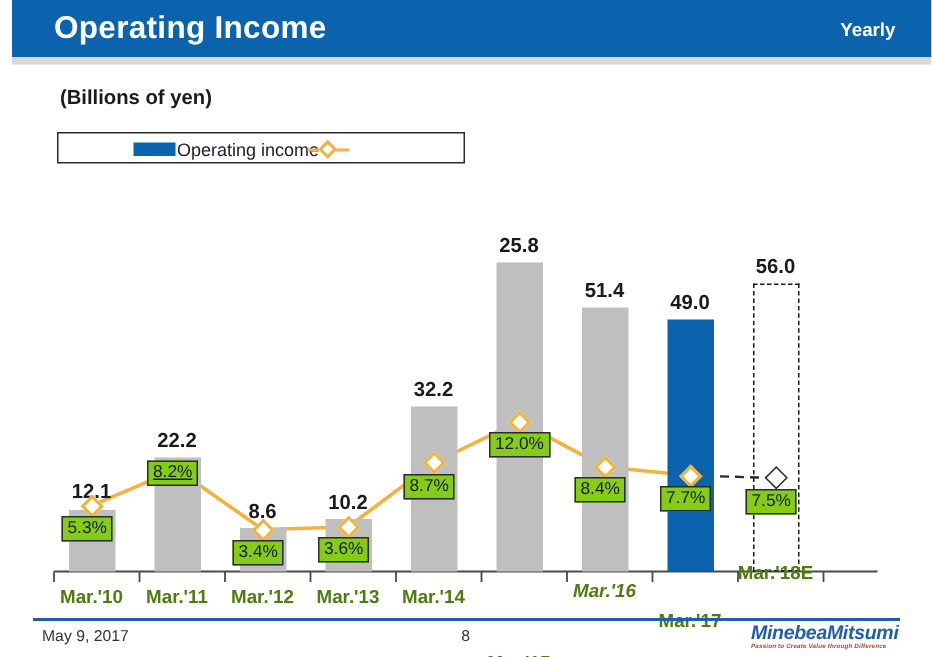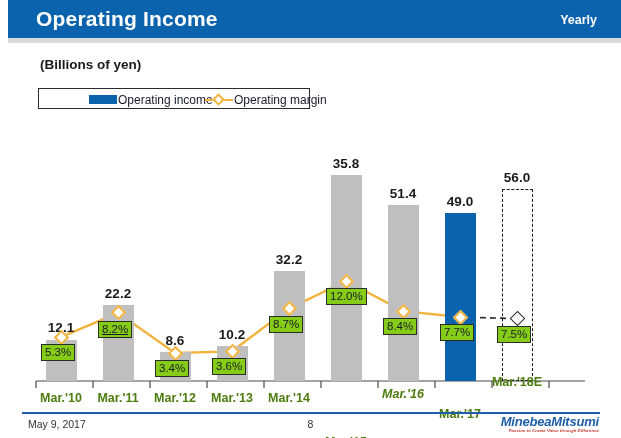--- a/index.html
+++ b/index.html
@@ -103,21 +103,21 @@
   }
   #footer-date{
     position:absolute;left:28px;top:418px;
     font-size:10.5px;color:#333333;
   }
   #footer-page{
     position:absolute;left:0;top:418px;width:621px;text-align:center;
     font-size:10.5px;color:#333333;
   }
   #footer-logo{
-    position:absolute;right:22px;top:415px;text-align:right;
+    position:absolute;right:22px;top:415px;
   }
   #footer-logo .brand{
     font-size:13px;font-weight:bold;font-style:italic;color:#1F5FA8;
     letter-spacing:-0.2px;display:block;line-height:13px;
   }
   #footer-logo .tagline{
     font-size:4.2px;font-weight:bold;font-style:italic;color:#C0392B;
     display:block;line-height:6px;letter-spacing:0.1px;
   }
 </style>
@@ -137,21 +137,20 @@
   <div id="legend-box">
     <div class="legend-item" id="legend-income">
       <span class="legend-swatch-bar"></span>
       <span>Operating income</span>
     </div>
     <div class="legend-item" id="legend-margin">
       <span class="legend-swatch-line">
         <span class="ln"></span>
           <span class="dm"></span>
       </span>
-      <span>Operating margin</span>
     </div>
   </div>
 
   <div id="plot">
     <svg id="plot-svg" width="621" height="352" style="position:absolute;left:0;top:0;">
         <path d="M36 338 H 585 M36 338 V 345 M93 338 V 345 M150 338 V 345 M207 338 V 345 M264 338 V 345 M321 338 V 345 M378 338 V 345 M435 338 V 345 M492 338 V 345 M549 338 V 345" stroke="#4a4a4a" stroke-width="1.2" fill="none"></path>
         <polyline points="61,294.09302325581393 118,269.8139534883721 175,310 232,308.3255813953489 289,265.6279069767442 346,238 403,268.13953488372096 460,274" fill="none" stroke="#F2B33D" stroke-width="2.4"></polyline>
         <line x1="460" y1="274" x2="517" y2="275.6744186046512" stroke="#2b2b2b" stroke-width="1.6" stroke-dasharray="6 4"></line>
       </svg>
     <div id="bars-layer">
@@ -164,28 +163,28 @@
         <div class="bar gray" style="left: 387.5px; height: 176.302px; bottom: 14px;"></div>
         <div class="bar blue" style="left: 444.5px; height: 168.07px; bottom: 14px;"></div>
         <div class="bar dashed" style="left: 501.5px; height: 192.08px; bottom: 14px;"></div>
       </div>
     <div id="labels-layer">
         <div class="bar-label" style="left: 26px; top: 277.497px;">12.1</div>
         <div class="bar-label" style="left: 83px; top: 242.854px;">22.2</div>
         <div class="bar-label" style="left: 140px; top: 289.502px;">8.6</div>
         <div class="bar-label" style="left: 197px; top: 284.014px;">10.2</div>
         <div class="bar-label" style="left: 254px; top: 208.554px;">32.2</div>
-        <div class="bar-label" style="left: 311px; top: 112.857px;">35.8</div>
+        <div class="bar-label" style="left: 311px; top: 112.857px;">25.8</div>
         <div class="bar-label" style="left: 368px; top: 142.698px;">51.4</div>
         <div class="bar-label" style="left: 425px; top: 150.93px;">49.0</div>
         <div class="bar-label" style="left: 482px; top: 126.92px;">56.0</div>
         <div class="marker" style="left: 55.5px; top: 288.593px;"></div>
         <div class="pct-box" style="left: 41px; top: 301.093px;">5.3%</div>
         <div class="marker" style="left: 112.5px; top: 264.314px;"></div>
-        <div class="pct-box" style="left: 98px; top: 278px; text-decoration: underline;">8.2%</div>
+        <div class="pct-box" style="left: 98px; top: 264px; text-decoration: underline;">8.2%</div>
         <div class="marker" style="left: 169.5px; top: 304.5px;"></div>
         <div class="pct-box" style="left: 155px; top: 317px;">3.4%</div>
         <div class="marker" style="left: 226.5px; top: 302.826px;"></div>
         <div class="pct-box" style="left: 212px; top: 315.326px;">3.6%</div>
         <div class="marker" style="left: 283.5px; top: 260.128px;"></div>
         <div class="pct-box" style="left: 269px; top: 272.628px;">8.7%</div>
         <div class="marker" style="left: 340.5px; top: 232.5px;"></div>
         <div class="pct-box" style="left: 326px; top: 245px;">12.0%</div>
         <div class="marker" style="left: 397.5px; top: 262.64px;"></div>
         <div class="pct-box" style="left: 383px; top: 275.14px;">8.4%</div>

